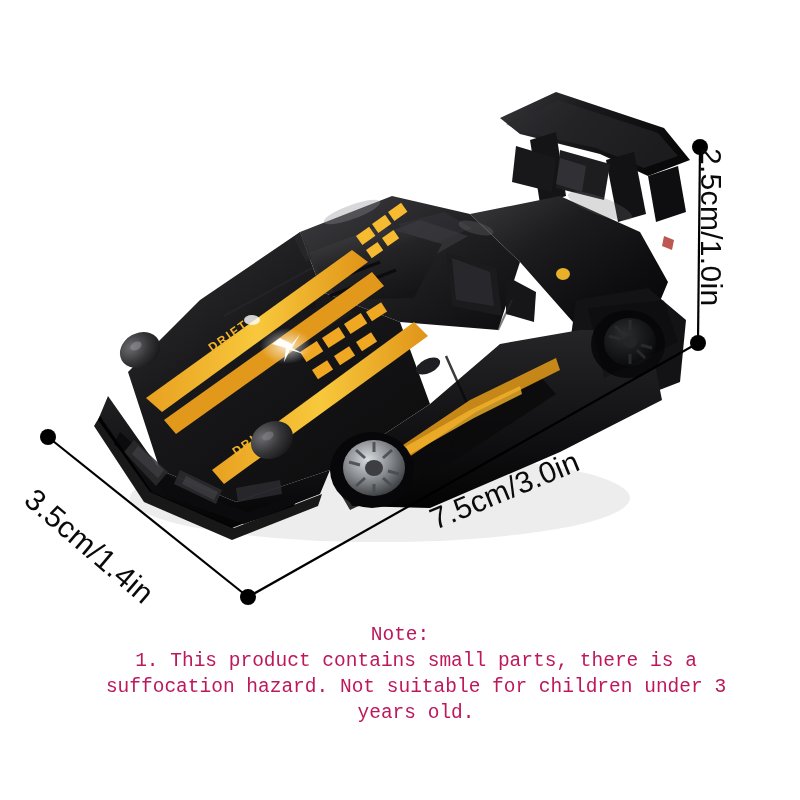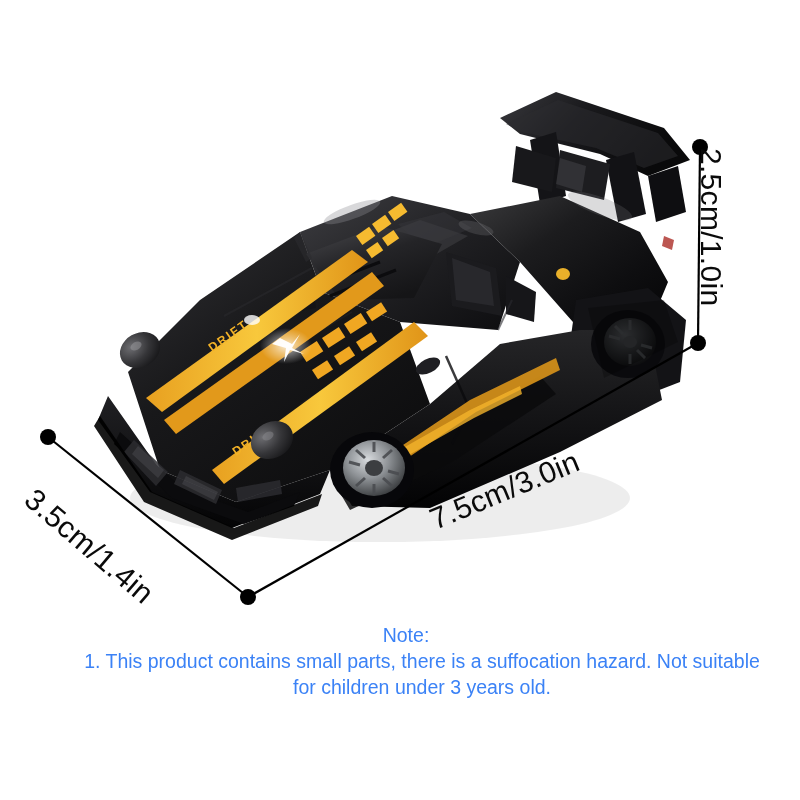--- a/index.html
+++ b/index.html
@@ -39,24 +39,24 @@
   #dim-width-label{
     left:40px; top:482px;
     font-size:30px;
     transform-origin:0 0;
     transform:rotate(40.5deg);
   }
 
   
   #note-block{
     position:absolute;
-    left:51px; top:622px; width:710px;
+    left:45px; top:622px; width:710px;
     text-align:center;
-    color:#3b82f6;
-    font-family:Liberation Sans, sans-serif;
+    color:#be185d;
+    font-family:Liberation Mono, monospace;
     font-size:19.5px;
     line-height:26px;
   }
   #note-block .note-title{ display:block; }
   #note-block .note-item{ display:block;margin-left:32px; }
 </style>
 </head>
 <body>
 
 <div id="stage">

